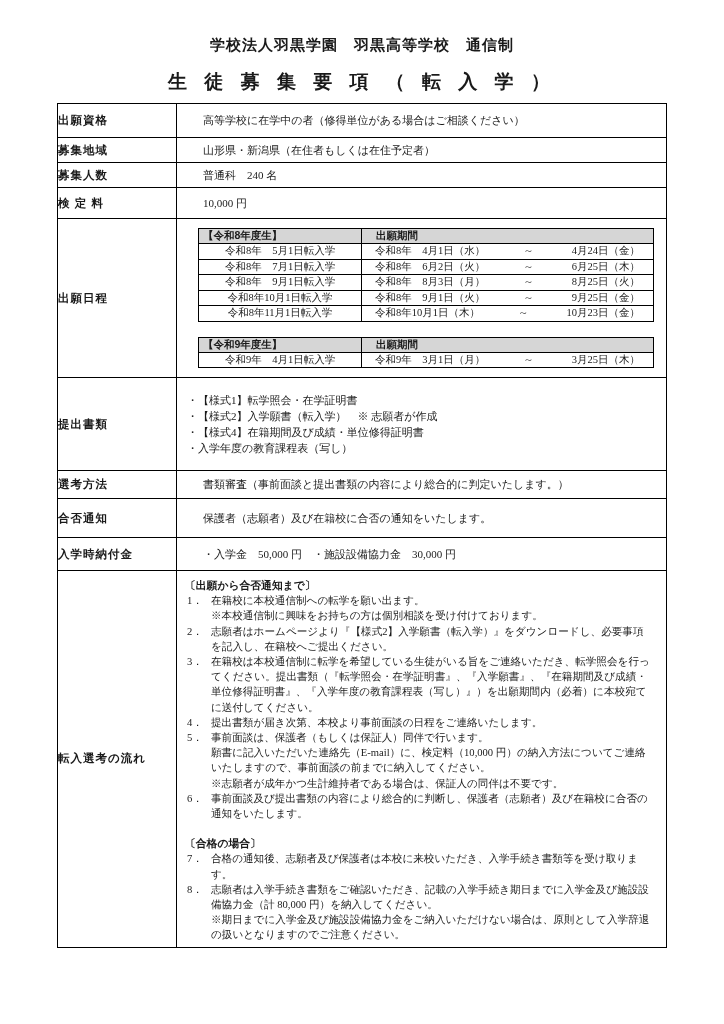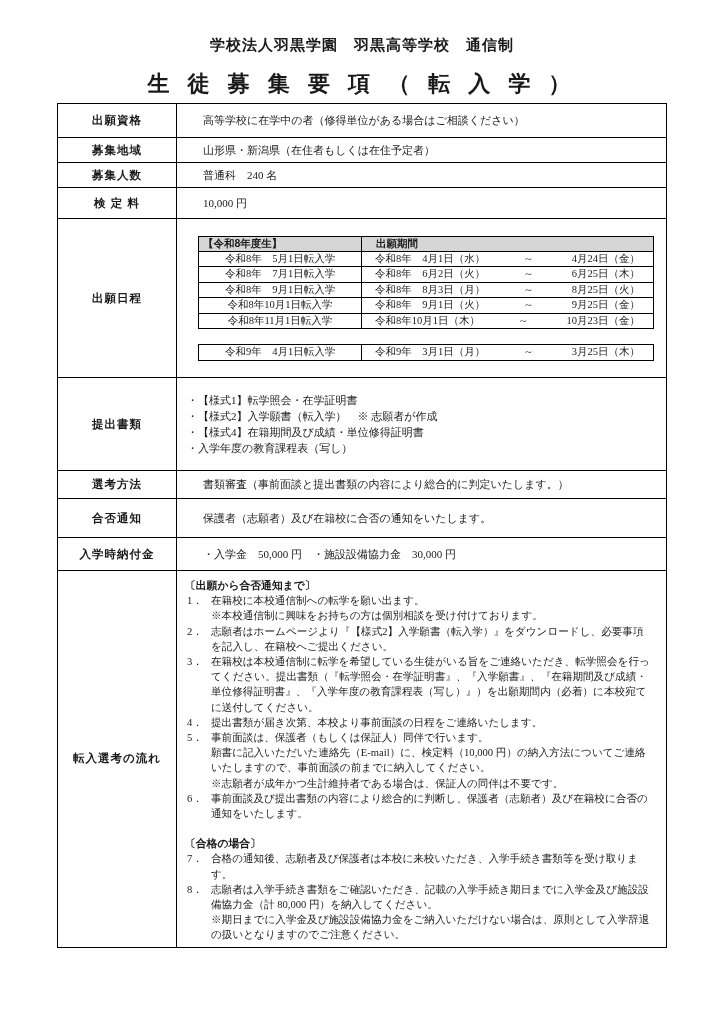--- a/index.html
+++ b/index.html
@@ -10,30 +10,30 @@
     color:#1a1a1a; overflow:hidden;
   }
   .doc-header { padding-top:36px; text-align:center; }
   .school-line {
     font-family:"Liberation Sans","DejaVu Sans",sans-serif;
     font-size:15px; font-weight:600; letter-spacing:1px;
   }
   .doc-title {
     margin-top:14px;
     font-family:"Liberation Sans","DejaVu Sans",sans-serif;
-    font-size:22px; font-weight:bold; letter-spacing:6px;
+    font-size:19px; font-weight:bold; letter-spacing:6px;
   }
   table.main {
     position:absolute; left:57px; top:103px; width:610px;
     border-collapse:collapse; table-layout:fixed;
     font-size:11px;
   }
   table.main > tbody > tr > td { border:1.2px solid #000; }
   td.lbl {
-    width:119px; text-align:center; vertical-align:middle;
+    width:119px; vertical-align:middle;
     font-family:"Liberation Sans","DejaVu Sans",sans-serif;
     font-weight:bold; font-size:11.5px; letter-spacing:1px;
   }
   td.val { padding:2px 26px; vertical-align:middle; line-height:15px; }
   tr.r-qual  > td { height:34px; }
   tr.r-small > td { height:25px; }
   tr.r-fee   > td { height:31px; }
   tr.r-sched > td { height:159px; }
   tr.r-docs  > td { height:93px; }
   tr.r-sel   > td { height:28px; }
@@ -156,20 +156,24 @@
                 </div>
                   </td>
               </tr>
             </tbody>
           </table>
 
           <div class="sched-gap"></div>
 
           <table class="sched">
             <tbody>
+              <tr class="shead">
+                <td class="c-entry">【令和9年度生】</td>
+                <td class="c-period">出願期間</td>
+              </tr>
               <tr>
                 <td class="c-entry">令和9年　4月1日転入学</td>
                 <td>
                     <div class="period-wrap">
                   <span>令和9年　3月1日（月）</span>
                   <span>～</span>
                   <span>3月25日（木）</span>
                 </div>
                   </td>
               </tr>

